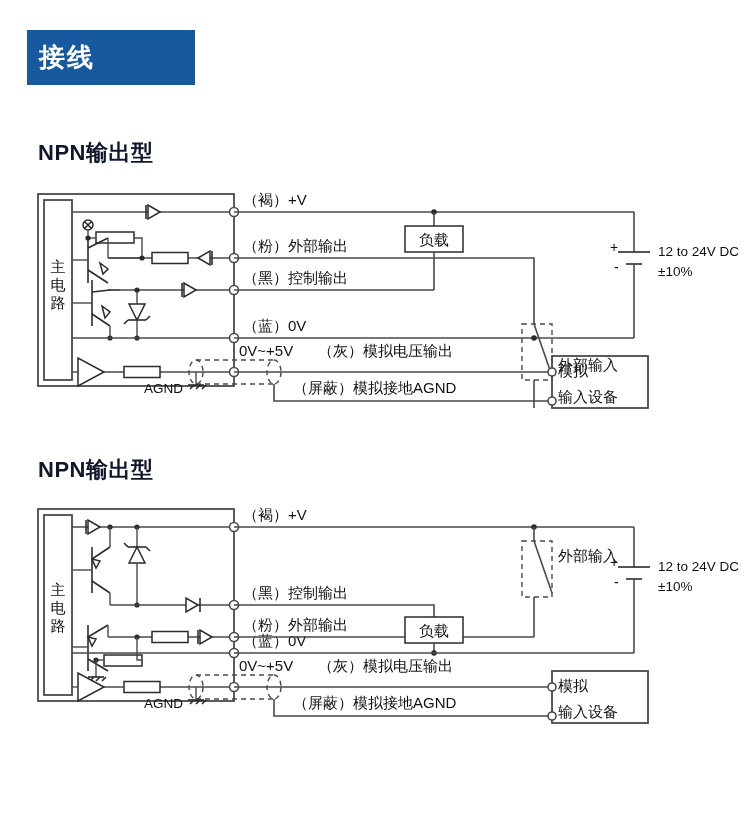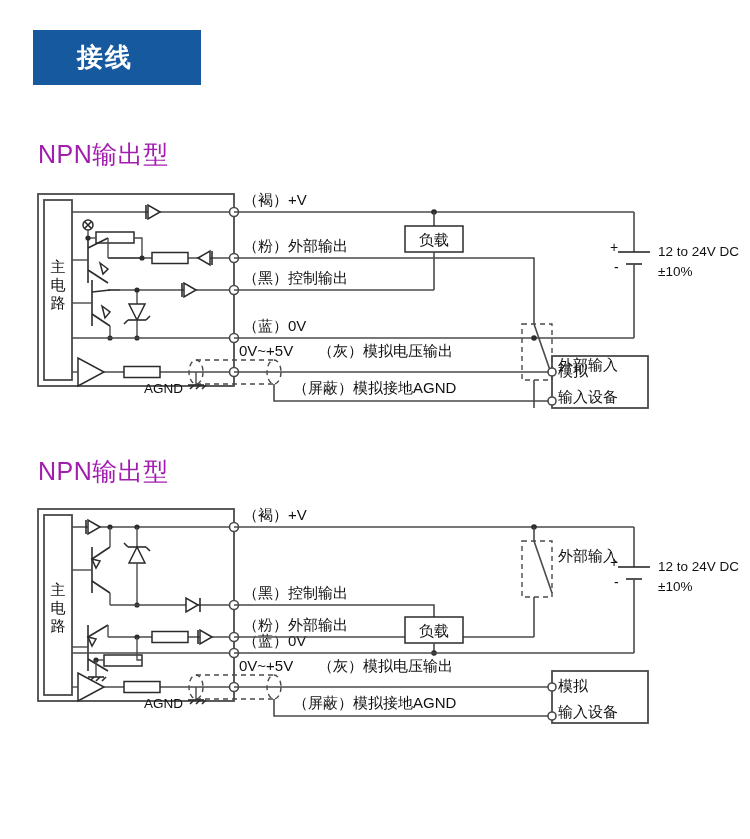--- a/index.html
+++ b/index.html
@@ -2,28 +2,28 @@
 <html><head>
 <meta charset="utf-8">
 <style>
   html,body{margin:0;padding:0;background:#ffffff;}
   body{
     width:750px;height:839px;position:relative;overflow:hidden;
     font-family:"Liberation Sans","DejaVu Sans",sans-serif;
     color:#1a1a1a;
   }
   #header-badge{
-    position:absolute;left:33px;top:30px;width:168px;height:55px;
-    display:flex;align-items:center;padding-left:44px;box-sizing:border-box;
+    position:absolute;left:27px;top:30px;width:168px;height:55px;
+    display:flex;align-items:center;padding-left:12px;box-sizing:border-box;
   }
   #header-badge .badge-text{
     color:#ffffff;font-size:26px;font-weight:700;letter-spacing:2px;
   }
   .section-title{
-    position:absolute;font-size:25px;font-weight:400;color:#a21caf;letter-spacing:0.5px;
+    position:absolute;font-size:22px;font-weight:700;color:#0f172a;letter-spacing:0.5px;
   }
   #npn-title{left:38px;top:138px;}
   #pnp-title{left:38px;top:455px;}
   .diagram{position:absolute;left:0;}
   #npn-diagram{top:180px;}
   #pnp-diagram{top:495px;}
   svg{display:block;}
   .wire{stroke:#4a4a4a;stroke-width:1.6;fill:none;}
   .wire-box{stroke:#4a4a4a;stroke-width:1.8;fill:none;}
   .wire-thin{stroke:#4a4a4a;stroke-width:1.4;fill:none;}

